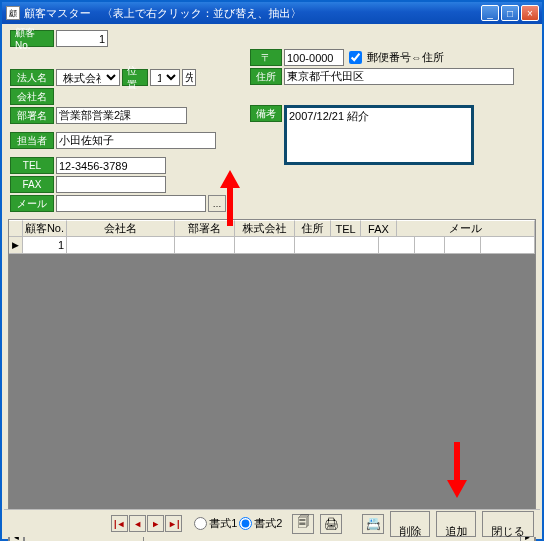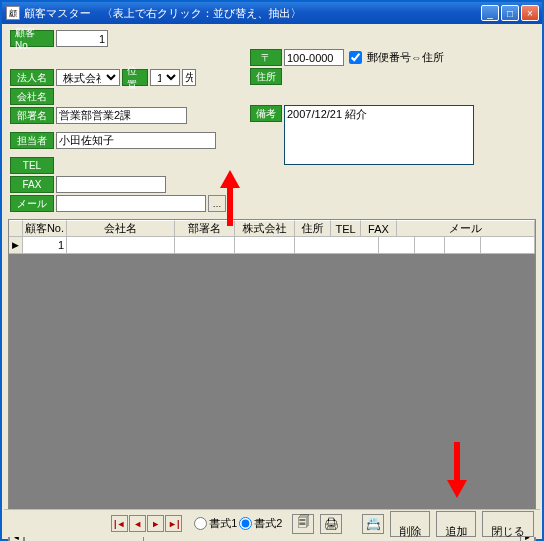--- a/index.html
+++ b/index.html
@@ -78,21 +78,21 @@
     font-family: inherit;
     font-size: 11px;
   }
   .ipt[readonly] { background: #fff; }
   select.ipt { height: 17px; }
   .chk { margin: 0 3px; }
   .spacer-v { height: 6px; }
   .left-col { display: inline-block; vertical-align: top; width: 230px; margin-top: 20px; }
   .right-col { display: inline-block; vertical-align: top; margin-left: 10px; }
   .textarea {
-    border: 1px solid #0c4a6e;
+    border: 3px solid #0c4a6e;
     background: #fff;
     width: 190px; height: 60px;
     padding: 1px 2px;
     font-family: inherit; font-size: 11px;
     resize: none;
   }
   .dot-btn {
     width: 18px; height: 17px;
     border: 1px solid #888;
     background: #ece9d8;
@@ -248,20 +248,21 @@
           <input class="ipt" style="width: 131px;" value="営業部営業2課">
         </div>
         <div class="spacer-v"></div>
         <div class="row">
           <span class="lbl w40">担当者</span>
           <input class="ipt" style="width: 160px;" value="小田佐知子">
         </div>
         <div class="spacer-v"></div>
         <div class="row">
           <span class="lbl w40">TEL</span>
+          <input class="ipt" style="width: 110px;" value="12-3456-3789">
         </div>
         <div class="row">
           <span class="lbl w40">FAX</span>
           <input class="ipt" style="width: 110px;" value="">
         </div>
         <div class="row">
           <span class="lbl w40">メール</span>
           <input class="ipt" style="width: 150px;" value="">
           <span class="dot-btn">…</span>
         </div>
@@ -269,20 +270,21 @@
 
       <div class="right-col">
         <div class="row">
           <span class="lbl w34">〒</span>
           <input class="ipt" style="width: 60px;" value="100-0000">
           <input type="checkbox" class="chk" checked="" style="">
           <span>郵便番号⇔住所</span>
         </div>
         <div class="row">
           <span class="lbl w34">住所</span>
+          <input class="ipt" style="width: 230px;" value="東京都千代田区">
         </div>
         <div class="spacer-v"></div>
         <div class="spacer-v"></div>
         <div class="spacer-v"></div>
         <div class="row" style="align-items:flex-start">
           <span class="lbl w34">備考</span>
           <textarea class="textarea" style="">2007/12/21 紹介</textarea>
         </div>
       </div>
     </div>

